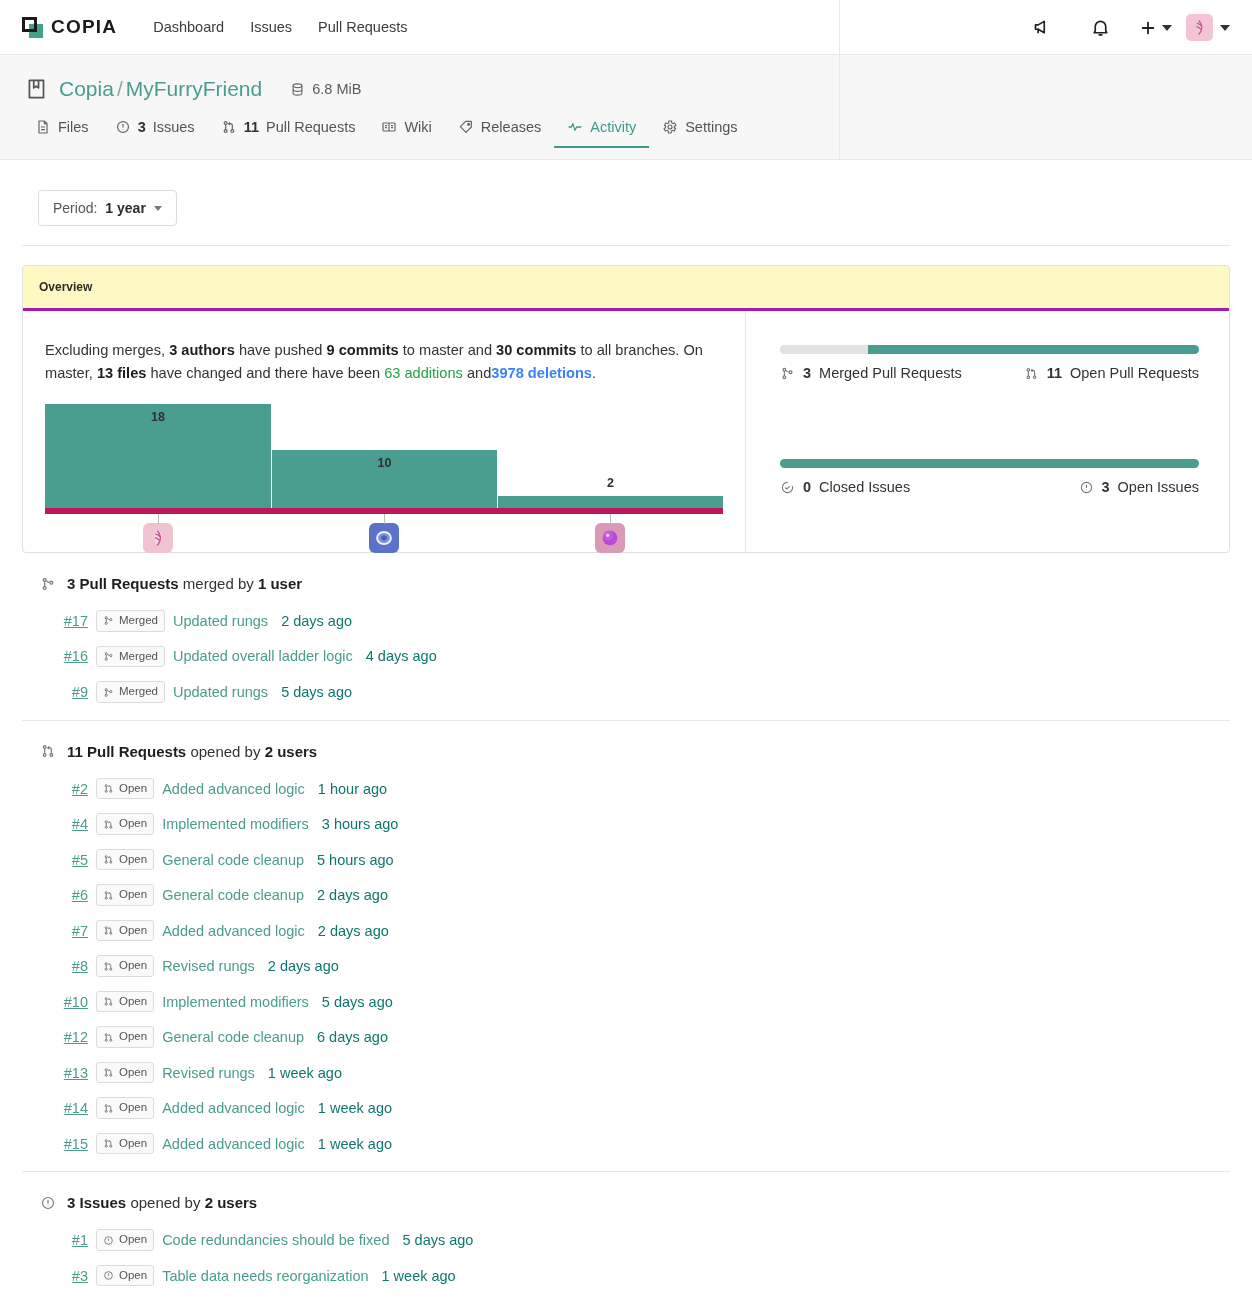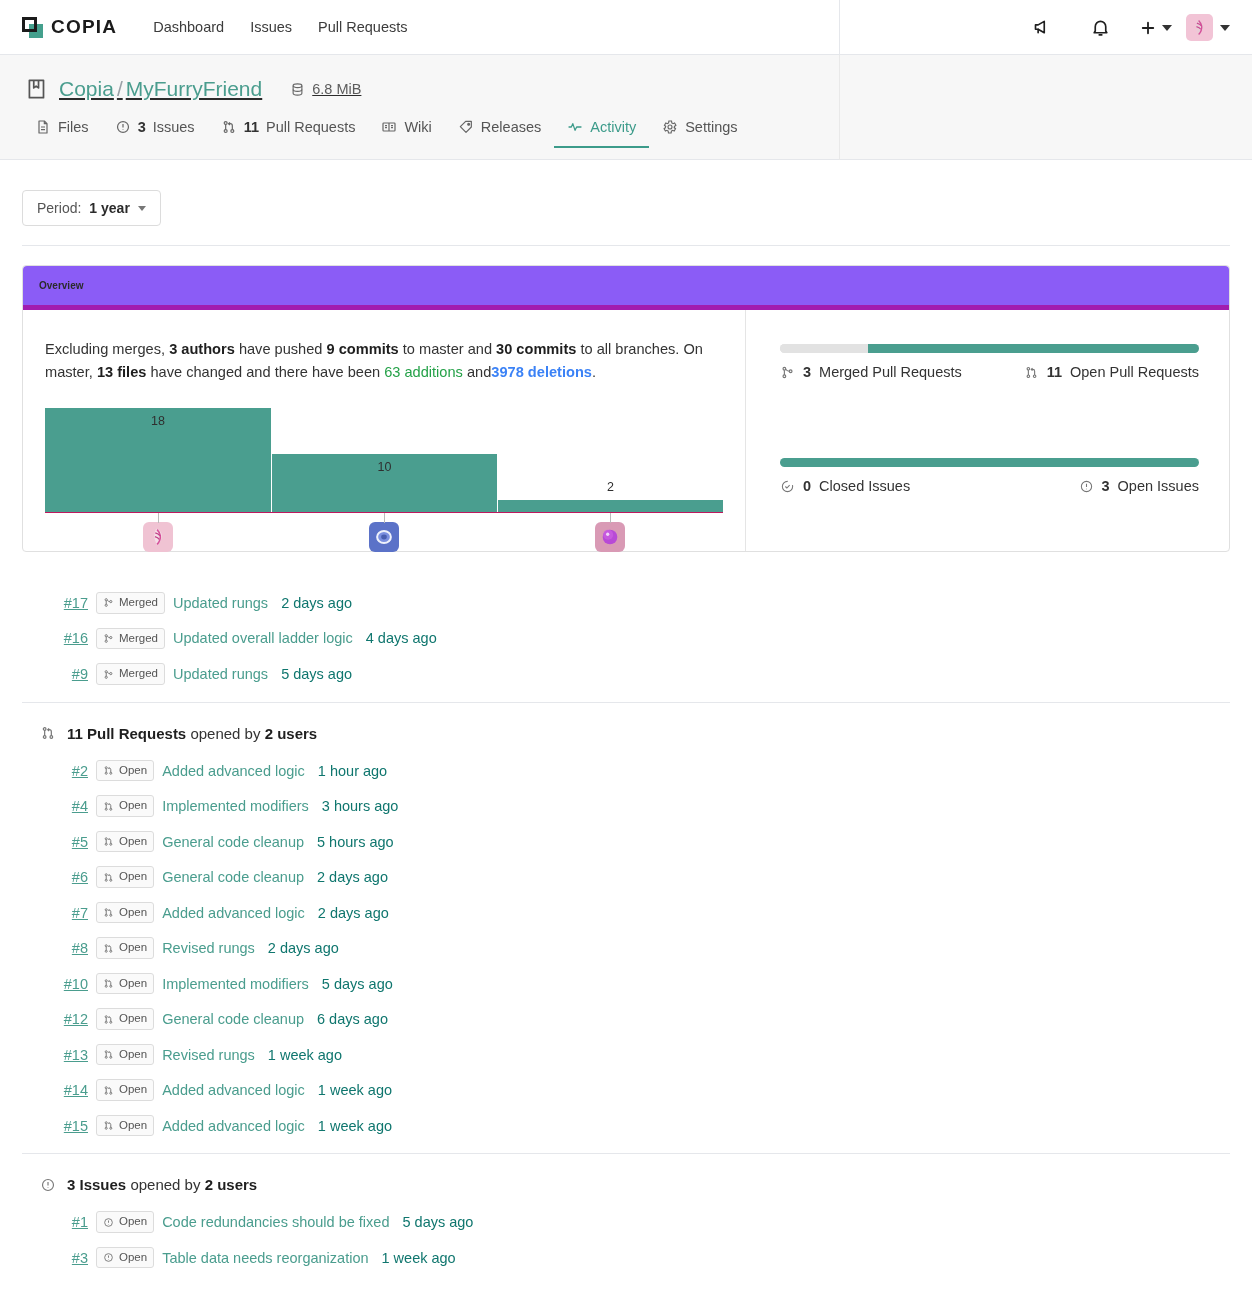--- a/index.html
+++ b/index.html
@@ -55,21 +55,21 @@
     display: flex; align-items: center; justify-content: center;
     overflow: hidden;
   }
 
   
   .repohdr {
     background: #f7f7f7; border-bottom: 1px solid #e5e7eb; height: 105px;
     position: relative;
   }
   .repohdr-divider { position: absolute; left: 839px; top: 0; width: 1px; height: 105px; background: #e9e9e9; }
-  .repo-line { display: flex; align-items: center; gap: 9px; padding: 21px 0 0 24px; text-decoration: underline; }
+  .repo-line { display: flex; align-items: center; gap: 9px; padding: 21px 0 0 24px; }
   .repo-title { font-size: 21px; color: #3d3d3d; }
   .repo-title a { color: #4a9d8e; text-decoration: none; }
   .repo-title .slash { color: #9aa0a6; margin: 0 3px; }
   .repo-size { display: flex; align-items: center; gap: 7px; margin-left: 19px; color: #5c5c5c; font-size: 14.5px; }
 
   
   .repotabs {
     display: flex; align-items: flex-end; gap: 0px;
     padding-left: 22px; height: 40px;
   }
@@ -81,45 +81,45 @@
   }
   .rtab.active { color: #3c9b8a; border-bottom-color: #3c9b8a; }
   .rtab b { font-weight: bold; color: #333; }
 
   
   .content { padding: 0 22px; }
   .period-row { padding: 30px 0 19px 0; }
   .period-btn {
     display: inline-flex; align-items: center; gap: 8px;
     border: 1px solid #dcdcdc; border-radius: 4px; background: #fff;
-    padding: 9px 14px; font-size: 14px; color: #555; cursor: pointer;
+    padding: 9px 14px; font-size: 14px; color: #555; cursor: pointer; margin-left: 16px;
   }
   .period-btn b { color: #2b2b2b; }
   .caret-sm { width: 0; height: 0; border-left: 4px solid transparent; border-right: 4px solid transparent; border-top: 5px solid #777; }
 
   .hr { height: 1px; background: #e5e7eb; }
 
   
   .card { border: 1px solid #e0e0e0; border-radius: 4px; background: #fff; margin-top: 19px; }
   .card-hdr {
-    background: #8b5cf6; border-bottom: 5px solid #a21caf; border-radius: 4px 4px 0 0;
-    padding: 14px 16px; font-size: 10px; font-weight: bold; color: #2b2b2b;
+    background: #fef9c3; border-bottom: 3px solid #a21caf; border-radius: 4px 4px 0 0;
+    padding: 14px 16px; font-size: 12px; font-weight: bold; color: #2b2b2b;
   }
   .card-body { display: flex; }
   .ov-left { width: 723px; padding: 28px 22px 22px 22px; border-right: 1px solid #e5e5e5; }
   .ov-right { flex: 1; padding: 34px 30px 22px 34px; }
 
   .summary { font-size: 14.6px; line-height: 1.55; color: #333; }
   .summary b { font-weight: bold; color: #1f1f1f; }
   .add { color: #24a148; font-weight: normal; }
   .del { color: #3b82f6; font-weight: bold; }
 
   
   .chart { margin-top: 26px; position: relative; height: 120px; }
-  .bars { display: flex; align-items: flex-start; height: 104px; border-bottom: 1px solid #be185d; }
+  .bars { display: flex; align-items: flex-start; height: 104px; border-bottom: 6px solid #be185d; font-weight: bold; }
   .barcol { flex: 1; position: relative; height: 100%; display: flex; align-items: flex-end; }
   .bar { width: 100%; background: #4a9e8f; position: relative; border-left: 1px solid #fff; }
   .barcol:first-child .bar { border-left: none; }
   .bar .val {
     position: absolute; top: 6px; left: 0; right: 0; text-align: center;
     font-size: 12.5px; color: #2f2f2f;
   }
   .bar.short .val { top: -20px; }
   .avatars { display: flex; margin-top: 0px; }
   .avcol { flex: 1; display: flex; justify-content: center; position: relative; }
@@ -428,20 +428,31 @@
               <b>3</b>
               <span>Open Issues</span>
             </span>
           </div>
         </div>
       </div>
     </div>
 
     <div id="sections">
         <div class="section">
+          <div class="sec-hdr">
+            <span>
+              <svg width="16" height="16" viewBox="0 0 24 24" fill="none" stroke="#777" stroke-width="1.8">
+                <circle cx="7" cy="6" r="2.2"></circle>
+                <circle cx="7" cy="18" r="2.2"></circle>
+                <circle cx="17" cy="10" r="2.2"></circle>
+                <path d="M7 8.2v7.6M9.2 6.8c1.5 2.4 3.2 3 5.6 3.2"></path>
+              </svg>
+            </span>
+            <span><b>3 Pull Requests</b> merged by <b>1 user</b></span>
+          </div>
           <div class="list">
             <div class="row">
               <a href="#" class="idx">#17</a>
               <span class="badge">
                 <span>
                   <svg width="11" height="11" viewBox="0 0 24 24" fill="none" stroke="#777" stroke-width="2.1">
                     <circle cx="7" cy="6" r="2.4"></circle>
                     <circle cx="7" cy="18" r="2.4"></circle>
                     <circle cx="17" cy="10" r="2.4"></circle>
                     <path d="M7 8.4v7.2M9.4 6.9c1.5 2.3 3.1 2.9 5.3 3.1"></path>

